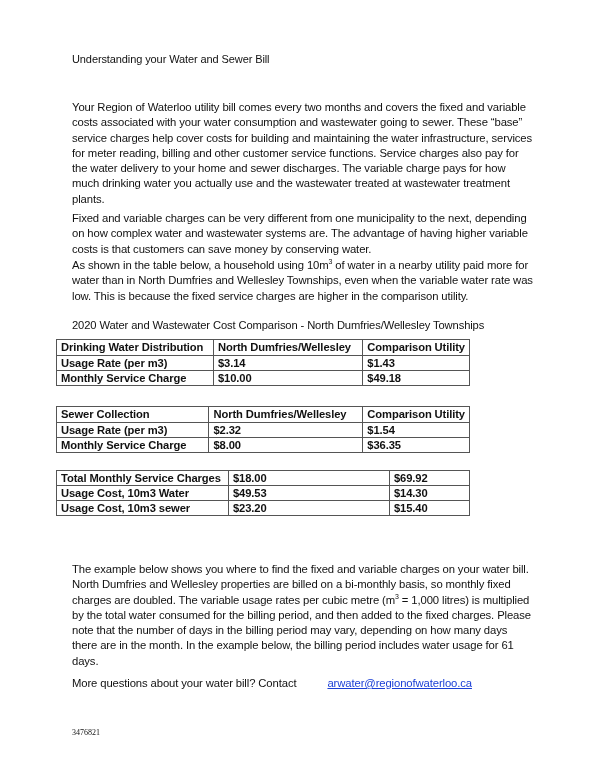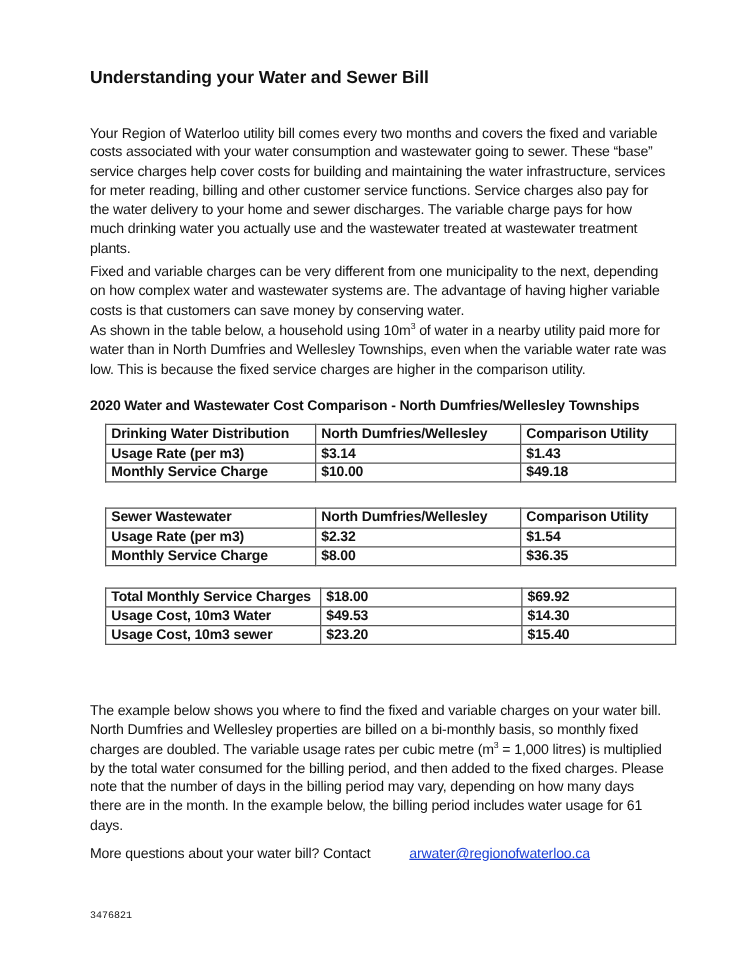--- a/index.html
+++ b/index.html
@@ -2,57 +2,57 @@
 <html><head>
 <meta charset="utf-8">
 <style>
   html, body { margin: 0; padding: 0; background: #ffffff; }
   body {
     width: 600px; height: 776px; position: relative; overflow: hidden;
     font-family: "Liberation Sans", sans-serif; color: #111;
   }
   .title {
     position: absolute; left: 72px; top: 53px;
-    font-weight: bold; font-size: 14px; letter-spacing: -0.1px;
+    font-weight: normal; font-size: 11px; letter-spacing: -0.1px;
   }
   .para {
     position: absolute; left: 72px; width: 462px;
     font-size: 11.3px; line-height: 15.3px; letter-spacing: -0.12px;
     margin: 0;
   }
   .p1 { top: 100px; }
   .p2 { top: 211px; }
   .p3 { top: 258px; }
   .tbl-title {
     position: absolute; left: 72px; top: 319px;
-    font-weight: bold; font-size: 11.2px; letter-spacing: -0.12px; white-space: nowrap;
+    font-weight: normal; font-size: 11.2px; letter-spacing: -0.12px; white-space: nowrap;
   }
   table.cmp {
-    position: absolute; left: 84px; width: 457px;
+    position: absolute; left: 56px; width: 414px;
     border-collapse: collapse; font-size: 11.2px; letter-spacing: -0.1px;
   }
   table.cmp td, table.cmp th {
     border: 1px solid #555; padding: 0 4px; height: 14px; line-height: 13px;
     text-align: left; font-weight: bold; white-space: nowrap;
   }
   table.cmp th { font-weight: bold; height: 15px; }
   .t1 { top: 339px; }
   .t2 { top: 406px; }
   .t3 { top: 470px; }
   .t1 col.c1, .t2 col.c1 { width: 168px; }
   .t1 col.c2, .t2 col.c2 { width: 164px; }
   .t3 col.c1 { width: 172px; }
   .t3 col.c2 { width: 161px; }
   .p4 { top: 562px; }
   .p5 { top: 676px; }
   .sup { font-size: 7px; vertical-align: super; line-height: 0; }
   a.mail { color: #1a3fd6; text-decoration: underline; margin-left: 28px; }
   .docid {
     position: absolute; left: 72px; top: 728px;
-    font-family: Liberation Mono, monospace; font-size: 8px; color: #111;
+    font-family: Liberation Serif, serif; font-size: 8px; color: #111;
   }
 </style>
 </head>
 <body>
 
 <div class="title">Understanding your Water and Sewer Bill</div>
 
 <p class="para p1">Your Region of Waterloo utility bill comes every two months and covers the fixed and variable costs associated with your water consumption and wastewater going to sewer. These “base” service charges help cover costs for building and maintaining the water infrastructure, services for meter reading, billing and other customer service functions. Service charges also pay for the water delivery to your home and sewer discharges. The variable charge pays for how much drinking water you actually use and the wastewater treated at wastewater treatment plants.</p>
 <p class="para p2">Fixed and variable charges can be very different from one municipality to the next, depending on how complex water and wastewater systems are.  The advantage of having higher variable costs is that customers can save money by conserving water.</p>
 <p class="para p3"><span>As shown in the table below, a household using 10m</span><span class="sup">3</span><span> of water in a nearby utility paid more for water than in North Dumfries and Wellesley Townships, even when the variable water rate was low. This is because the fixed service charges are higher in the comparison utility.</span></p>
@@ -85,21 +85,21 @@
   </table>
 
 <table class="cmp t2">
   <colgroup>
       <col class="c1">
       <col class="c2">
       <col class="c3">
     </colgroup>
   <tbody>
       <tr>
-    <th>Sewer Wastewater</th>
+    <th>Sewer Collection</th>
     <th>North Dumfries/Wellesley</th>
     <th>Comparison Utility</th>
   </tr>
   <tr>
     <td>Usage Rate (per m3)</td>
     <td>$2.32</td>
     <td>$1.54</td>
   </tr>
   <tr>
     <td>Monthly Service Charge</td>

